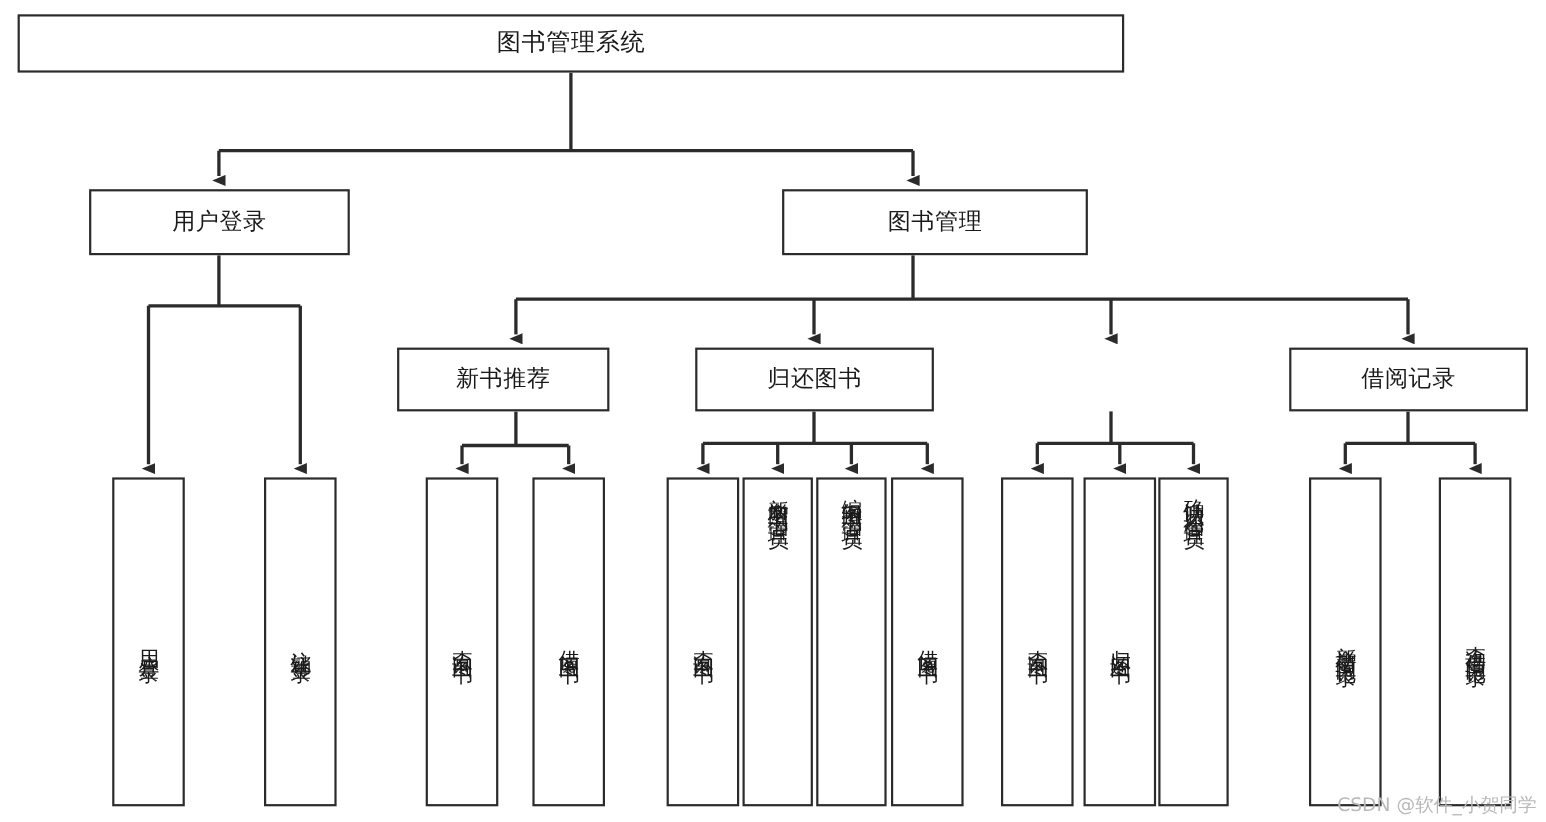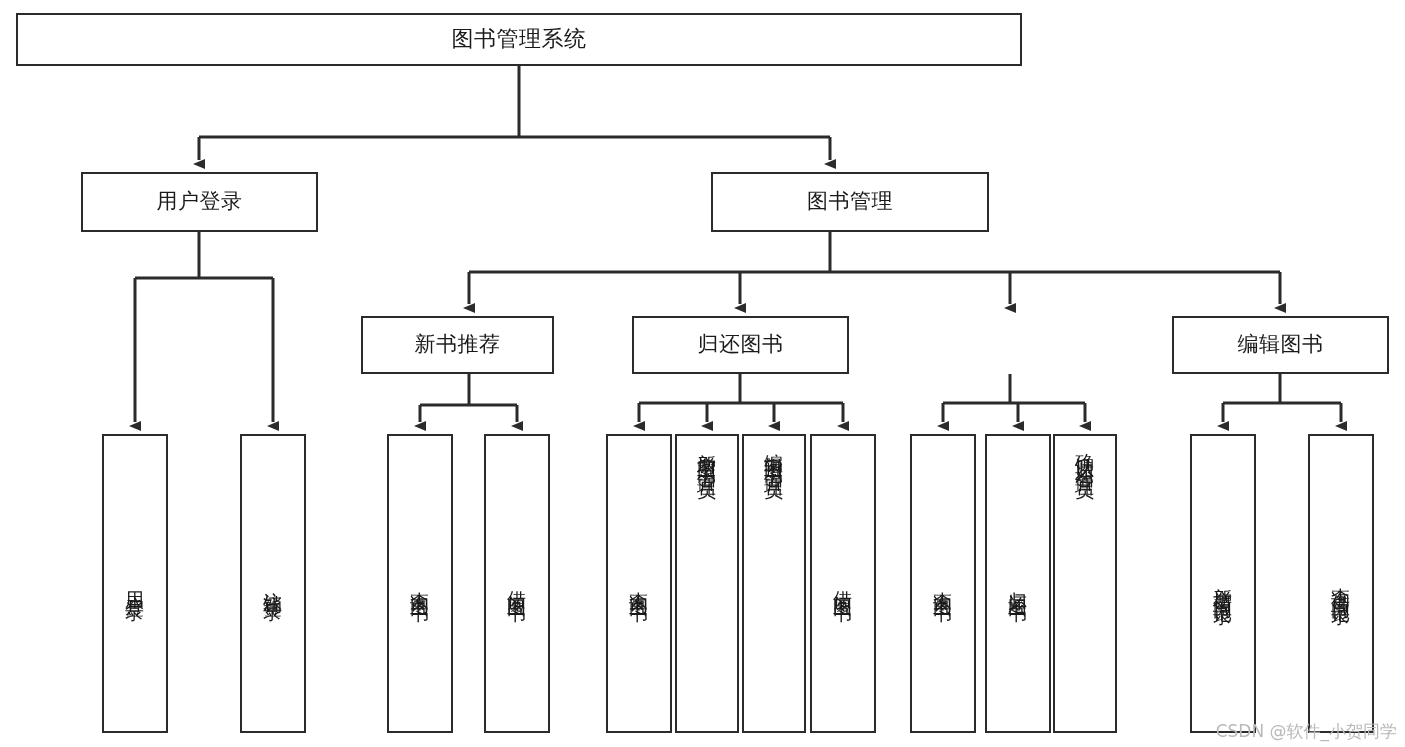--- a/index.html
+++ b/index.html
@@ -136,21 +136,21 @@
     <span class="htext">图书管理</span>
   </div>
 
   <div class="node h" style="left:361px; top:316px; width:193px; height:58px;">
     <span class="htext">新书推荐</span>
   </div>
   <div class="node h" style="left:632px; top:316px; width:217px; height:58px;">
     <span class="htext">归还图书</span>
   </div>
   <div class="node h" style="left:1172px; top:316px; width:217px; height:58px;">
-    <span class="htext">编辑图书</span>
+    <span class="htext">借阅记录</span>
   </div>
 
   <div class="node v" style="left:102px; top:434px; width:66px; height:299px;">
     <span class="vtext">用户登录</span>
   </div>
   <div class="node v" style="left:240px; top:434px; width:66px; height:299px;">
     <span class="vtext">注销登录</span>
   </div>
   <div class="node v" style="left:387px; top:434px; width:66px; height:299px;">
     <span class="vtext">查询图书</span>

